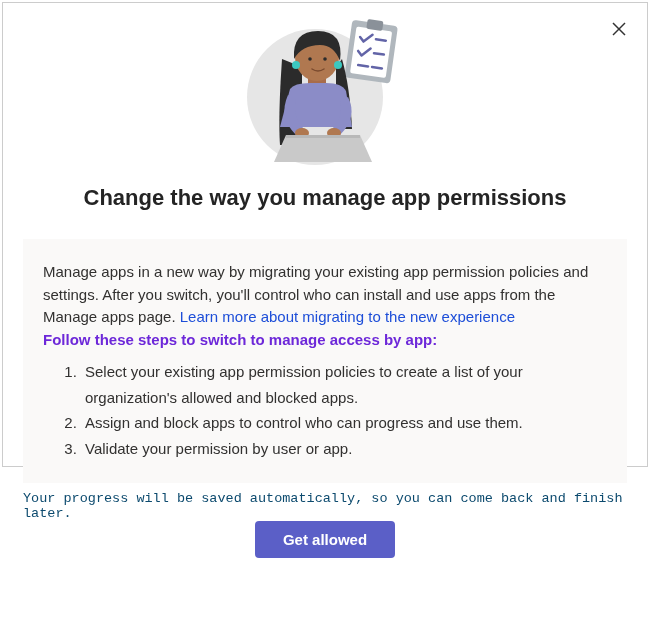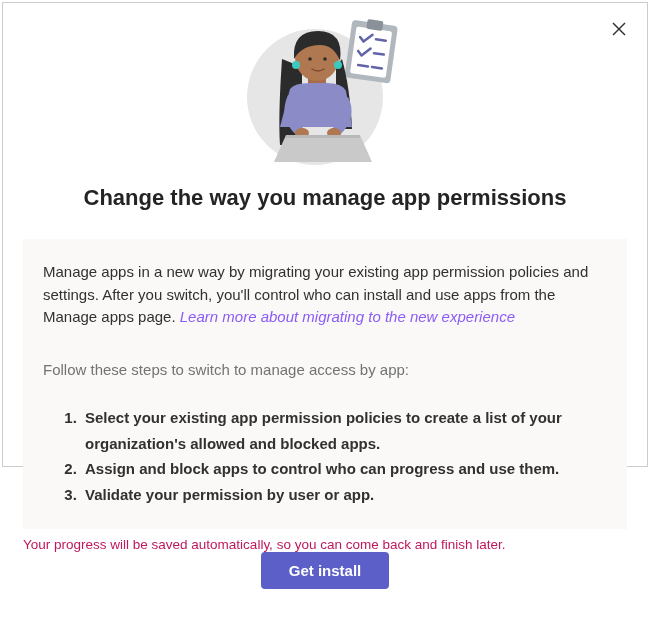--- a/index.html
+++ b/index.html
@@ -66,44 +66,42 @@
       background: #faf9f8;
       padding: 22px 20px 22px 20px;
       color: #323130;
       font-size: 15px;
       line-height: 1.5;
     }
     .intro-text {
       font-weight: 400;
     }
     .learn-link {
-      color: #8b5cf6;
+      color: #1d4ed8;
       text-decoration: none;
       cursor: pointer;
-      font-style: italic;
     }
     .steps-heading {
-      font-weight: 400;
-      margin-top: 30px;
-      color: #737373;
+      font-weight: 700;
+      color: #6d28d9;
     }
     .steps-list {
-      margin-top: 24px;
+      margin-top: 8px;
       padding-left: 38px;
       font-size: 15px;
       line-height: 1.7;
-      font-weight: bold;
     }
     .steps-list li {
       padding-left: 4px;
     }
     .progress-note {
       margin: 8px 20px 0 20px;
       font-size: 13.5px;
-      color: #be185d;
+      color: #0c4a6e;
+      font-family: Liberation Mono, monospace;
     }
     .footer {
       flex: 1;
       display: flex;
       align-items: flex-end;
       justify-content: center;
       padding-bottom: 22px;
     }
     .primary-btn {
       background: #5b5fc7;
@@ -189,16 +187,16 @@
     <ol class="steps-list">
       <li>Select your existing app permission policies to create a list of your organization's allowed and blocked apps.</li>
       <li>Assign and block apps to control who can progress and use them.</li>
       <li>Validate your permission by user or app.</li>
     </ol>
   </div>
 
   <p class="progress-note">Your progress will be saved automatically, so you can come back and finish later.</p>
 
   <div class="footer">
-    <button class="primary-btn">Get install</button>
+    <button class="primary-btn">Get allowed</button>
   </div>
 
 </div>
 
 </body></html>

